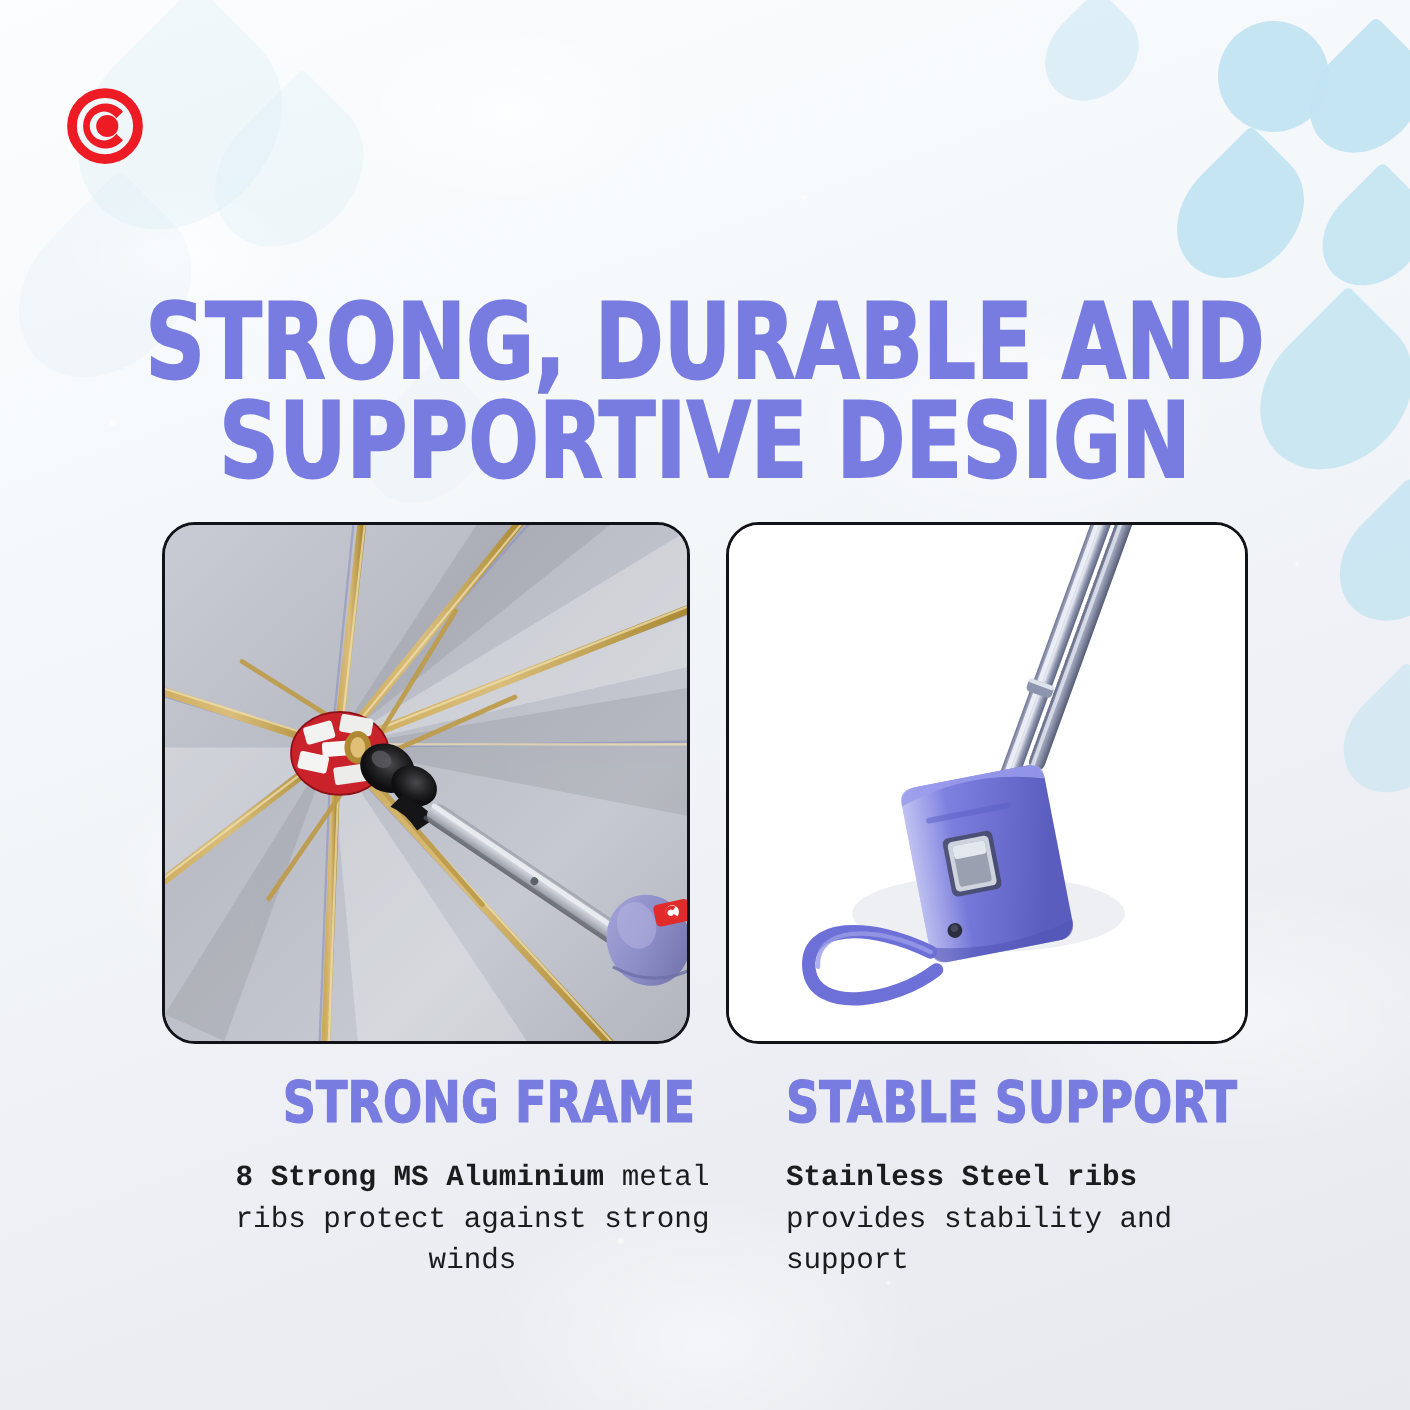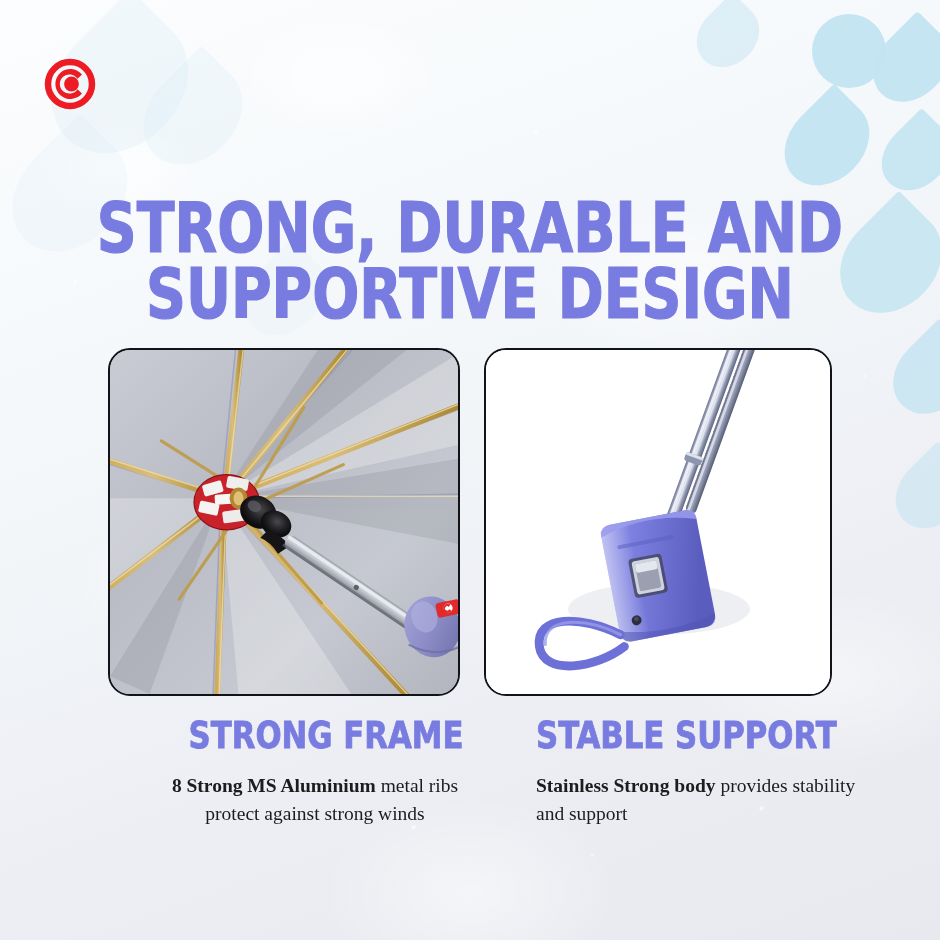--- a/index.html
+++ b/index.html
@@ -100,39 +100,39 @@
     box-sizing: border-box;
   }
   #card-left  { left: 108px; top: 348px; width: 352px; height: 348px; background: #b9bcc4; }
   #card-right { left: 484px; top: 348px; width: 348px; height: 348px; background: #ffffff; }
 
   .card-art { position: absolute; inset: 0; }
 
   
   .caption { position: absolute; width: 380px; }
   #caption-left  { left: 155px; top: 716px; text-align: center; }
-  #caption-right { left: 536px; top: 716px; }
+  #caption-right { left: 524px; top: 716px; }
 
   .caption-title {
     font-family: "DejaVu Sans Condensed", "Liberation Sans Narrow", "Liberation Sans", sans-serif;
     font-weight: 700;
     font-size: 38px;
     line-height: 1.05;
     color: #787ce0;
     text-transform: uppercase;
     letter-spacing: 0px;
     transform: scaleX(0.9);
     transform-origin: left center;
     -webkit-text-stroke: 0.8px #787ce0;
     white-space: nowrap;
     margin: 0 0 16px 0;
   }
 
   .caption-body {
-    font-family: Liberation Serif, serif;
+    font-family: Liberation Mono, monospace;
     font-size: 19.5px;
     line-height: 1.42;
     color: #1c1c1f;
     margin: 0;
     max-width: 320px;
   }
   .caption-body b { font-weight: 700; }
 </style>
 </head>
 <body>
@@ -371,17 +371,17 @@
   <div class="caption" id="caption-left">
     <div class="caption-title">STRONG FRAME</div>
     <p class="caption-body">
       <b>8 Strong MS Aluminium</b><span> metal ribs protect against strong winds</span>
     </p>
   </div>
 
   <div class="caption" id="caption-right">
     <div class="caption-title">STABLE SUPPORT</div>
     <p class="caption-body">
-      <b>Stainless Strong body</b><span> provides stability and support</span>
+      <b>Stainless Steel ribs</b><span> provides stability and support</span>
     </p>
   </div>
 
 </div>
 
 </body></html>

